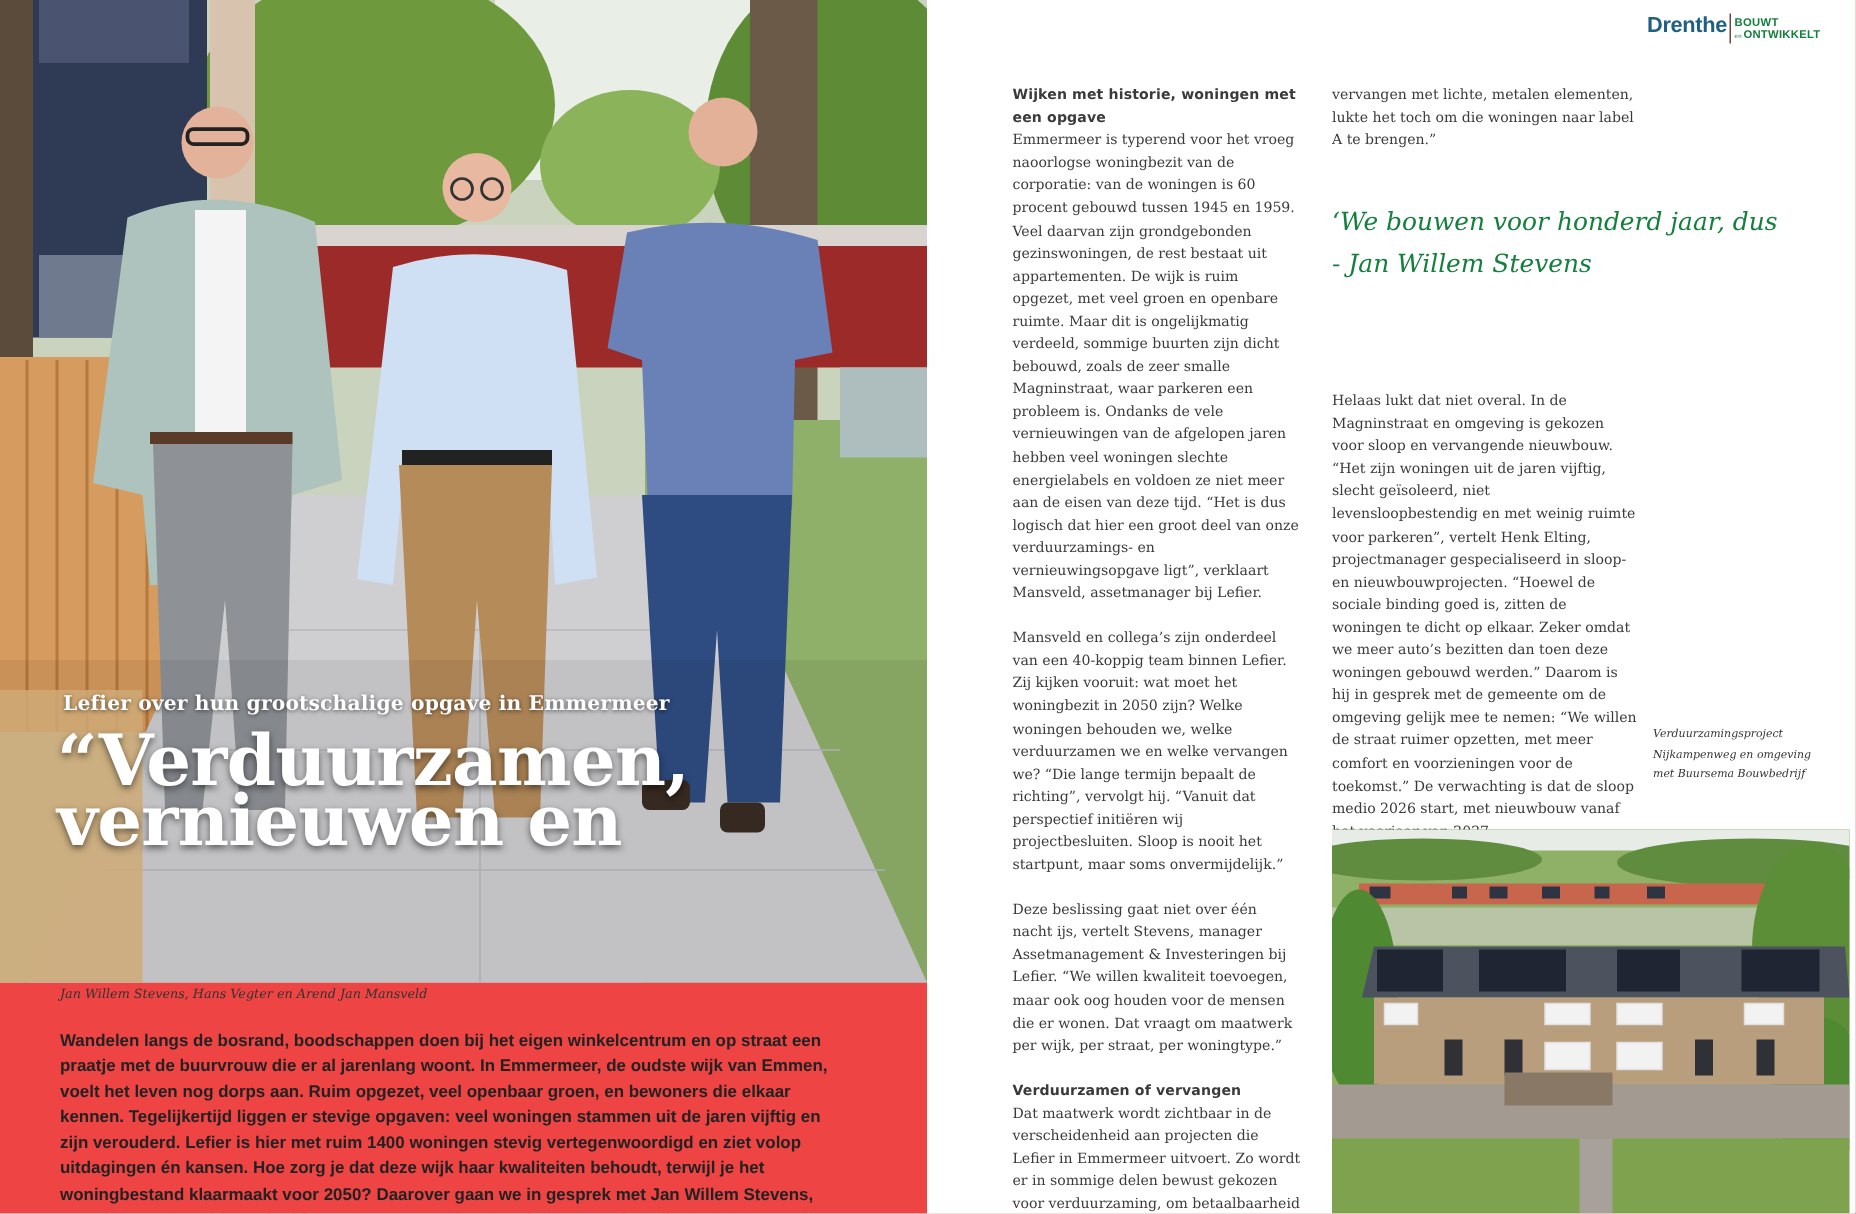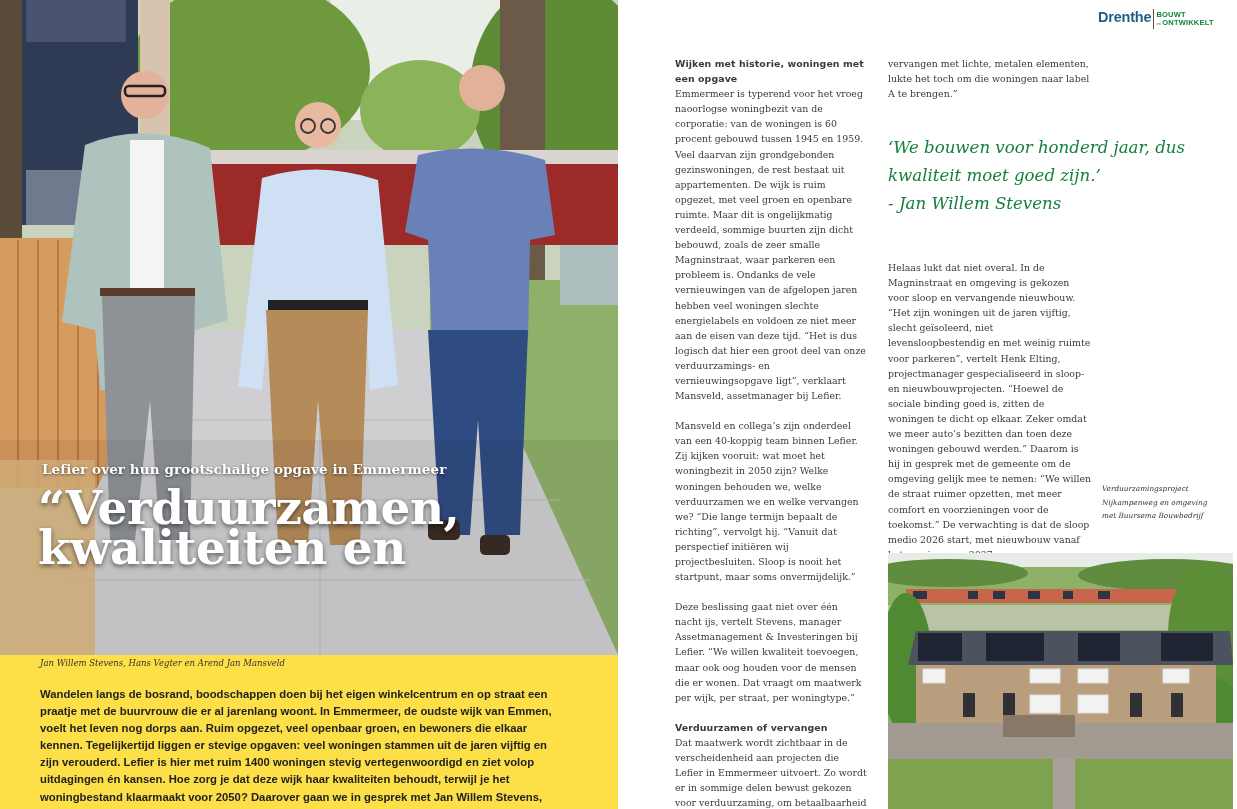--- a/index.html
+++ b/index.html
@@ -1,20 +1,20 @@
 <!DOCTYPE html>
 <html><head>
   <meta charset="utf-8">
   <style>
     * { box-sizing: border-box; margin: 0; padding: 0; }
     html, body { width: 1237px; height: 809px; overflow: hidden; background: #ffffff; }
     body { position: relative; font-family: "DejaVu Serif", serif; color: #2b2b2b; }
 
     
-    .left-page { position: absolute; left: 0; top: 0; width: 619px; height: 809px; background: #fde047; }
+    .left-page { position: absolute; left: 0; top: 0; width: 619px; height: 809px; background: #ef4444; }
     .hero-photo {
       position: absolute; left: 0; top: 0; width: 618px; height: 655px; overflow: hidden;
       background: linear-gradient(180deg, #9fc07a 0%, #b9cf95 18%, #d9dcd2 34%, #d1ccc5 60%, #cfd1d4 100%);
     }
     .hero-photo svg { position: absolute; left: 0; top: 0; }
     .kicker {
       position: absolute; left: 42px; top: 461px; font-family: "DejaVu Serif", serif; font-weight: bold;
       font-size: 13.5px; color: #ffffff; text-shadow: 0 1px 3px rgba(0,0,0,0.6); letter-spacing: 0.1px;
     }
     .headline {
@@ -136,21 +136,21 @@
       <rect x="428" y="520" width="32" height="20" rx="5" fill="#3a2c24"></rect>
       <rect x="480" y="535" width="30" height="20" rx="5" fill="#3a2c24"></rect>
 
       <rect x="0" y="460" width="95" height="195" fill="#dcb57f" opacity="0.85"></rect>
 
       <rect x="0" y="440" width="618" height="215" fill="#000" opacity="0.06"></rect>
     </svg>
     <div class="kicker">Lefier over hun grootschalige opgave in Emmermeer</div>
     <div class="headline">
       <span>“Verduurzamen,</span>
-      <span>kwaliteiten en</span>
+      <span>vernieuwen en</span>
     </div>
   </div>
   <div class="photo-caption">Jan Willem Stevens, Hans Vegter en Arend Jan Mansveld</div>
   <p class="intro">Wandelen langs de bosrand, boodschappen doen bij het eigen winkelcentrum en op straat een praatje met de buurvrouw die er al jarenlang woont. In Emmermeer, de oudste wijk van Emmen, voelt het leven nog dorps aan. Ruim opgezet, veel openbaar groen, en bewoners die elkaar kennen. Tegelijkertijd liggen er stevige opgaven: veel woningen stammen uit de jaren vijftig en zijn verouderd. Lefier is hier met ruim 1400 woningen stevig vertegenwoordigd en ziet volop uitdagingen én kansen. Hoe zorg je dat deze wijk haar kwaliteiten behoudt, terwijl je het woningbestand klaarmaakt voor 2050? Daarover gaan we in gesprek met Jan Willem Stevens, Arend Jan Mansveld, Henk Elting en Hans Vegter van woningcorporatie Lefier.</p>
 </div>
 
 <div class="gutter"></div>
 
 <div class="right-page">
   <div class="brand">
@@ -170,21 +170,20 @@
     <div class="sub-heading">Verduurzamen of vervangen</div>
     <p class="para">Dat maatwerk wordt zichtbaar in de verscheidenheid aan projecten die Lefier in Emmermeer uitvoert. Zo wordt er in sommige delen bewust gekozen voor verduurzaming, om betaalbaarheid én kwaliteit te behouden. “Een mooi voorbeeld is de Nijkampenweg”, zegt Vegter, projectmanager van diverse projecten in Emmen en omgeving. “Daar wilden we het authentieke straatbeeld graag behouden. Door complete daken te</p>
   </div>
 
   <div class="col col-2">
     <p>vervangen met lichte, metalen elementen, lukte het toch om die woningen naar label A te brengen.”</p>
   </div>
 
   <div class="pull-quote">
     <div>‘We bouwen voor honderd jaar, dus</div>
-    <div>kwaliteit moet goed zijn.’</div>
     <div>- Jan Willem Stevens</div>
   </div>
 
   <div class="col col-2b">
     <p>Helaas lukt dat niet overal. In de Magninstraat en omgeving is gekozen voor sloop en vervangende nieuwbouw. “Het zijn woningen uit de jaren vijftig, slecht geïsoleerd, niet levensloopbestendig en met weinig ruimte voor parkeren”, vertelt Henk Elting, projectmanager gespecialiseerd in sloop- en nieuwbouwprojecten. “Hoewel de sociale binding goed is, zitten de woningen te dicht op elkaar. Zeker omdat we meer auto’s bezitten dan toen deze woningen gebouwd werden.” Daarom is hij in gesprek met de gemeente om de omgeving gelijk mee te nemen: “We willen de straat ruimer opzetten, met meer comfort en voorzieningen voor de toekomst.” De verwachting is dat de sloop medio 2026 start, met nieuwbouw vanaf het voorjaar van 2027.</p>
   </div>
 
   <div class="photo-note">Verduurzamingsproject Nijkampenweg en omgeving met Buursema Bouwbedrijf</div>
 
   <div class="house-photo">

